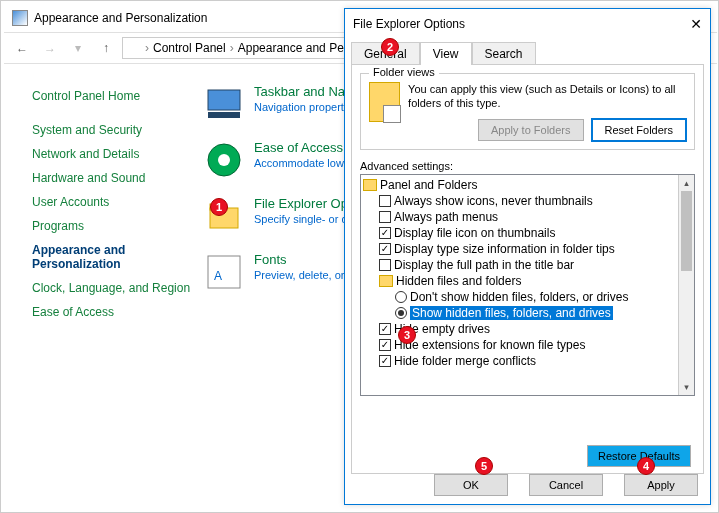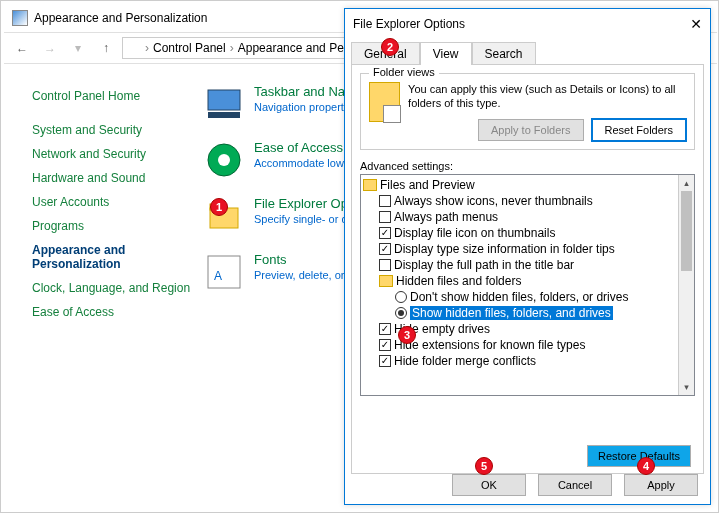--- a/index.html
+++ b/index.html
@@ -46,21 +46,21 @@
 .folder-icn{width:14px;height:12px;background:#ffd76a;border:1px solid #d4a800;display:inline-block}
 .chk{width:12px;height:12px;border:1px solid #333;display:inline-flex;align-items:center;justify-content:center;font-size:10px;line-height:1}
 .rad{width:12px;height:12px;border:1px solid #333;border-radius:50%;display:inline-flex;align-items:center;justify-content:center}
 .rad.sel::after{content:"";width:6px;height:6px;background:#333;border-radius:50%}
 .hl-row{background:#0078d7;color:#fff;padding:0 2px}
 .scroll{position:absolute;right:0;top:0;bottom:0;width:16px;background:#f0f0f0;border-left:1px solid #ccc}
 .scroll .th{position:absolute;left:2px;right:2px;top:16px;height:80px;background:#c0c0c0}
 .scroll .ar{position:absolute;left:0;right:0;height:16px;display:flex;align-items:center;justify-content:center;font-size:9px;color:#555}
 .rd{position:absolute;right:12px}
 .rd-btn{height:22px;padding:0 10px;border:1px solid #adadad;background:#0ea5e9;font-size:11px}
-.dlg-btns{position:absolute;bottom:8px;right:12px;display:flex;gap:12px}
+.dlg-btns{position:absolute;bottom:8px;right:12px;display:flex;gap:21px}
 .dlg-btns .btn{width:74px}
 .badge{position:absolute;width:18px;height:18px;background:#e81123;border-radius:50%;color:#fff;font-size:11px;font-weight:600;display:flex;align-items:center;justify-content:center;z-index:10;border:1px solid #a00}
 </style>
 </head>
 <body>
 
 <div class="cp-win">
   <div class="cp-title">
     <span class="icn"></span>
     <span>Appearance and Personalization</span>
@@ -76,21 +76,21 @@
       <span>Control Panel</span>
       <span class="sep">›</span>
       <span>Appearance and Personalization</span>
     </div>
   </div>
   <div class="cp-body">
     <div class="cp-side">
       <a>Control Panel Home</a>
       <div style="height:10px"></div>
       <a>System and Security</a>
-      <a>Network and Security</a>
+      <a>Network and Details</a>
       <a>Hardware and Sound</a>
       <a>User Accounts</a>
       <a>Programs</a>
       <a class="bold">Appearance and Personalization</a>
       <a>Clock, Language, and Region</a>
       <a>Ease of Access</a>
     </div>
     <div class="cp-main">
       <div class="cat">
         <div class="cat-icn"><svg viewBox="0 0 40 40">
@@ -158,21 +158,21 @@
             <button class="btn hl">Reset Folders</button>
           </div>
         </div>
       </div>
     </div>
     <div class="adv-lbl">Advanced settings:</div>
     <div class="tree">
       <div class="tree-inner" id="tree-inner">
           <div class="tree-row">
             <span class="folder-icn"></span>
-            <span>Files and Preview</span>
+            <span>Panel and Folders</span>
           </div>
           <div class="tree-row ind1">
             <span class="chk"></span>
             <span>Always show icons, never thumbnails</span>
           </div>
           <div class="tree-row ind1">
             <span class="chk"></span>
             <span>Always path menus</span>
           </div>
           <div class="tree-row ind1">

